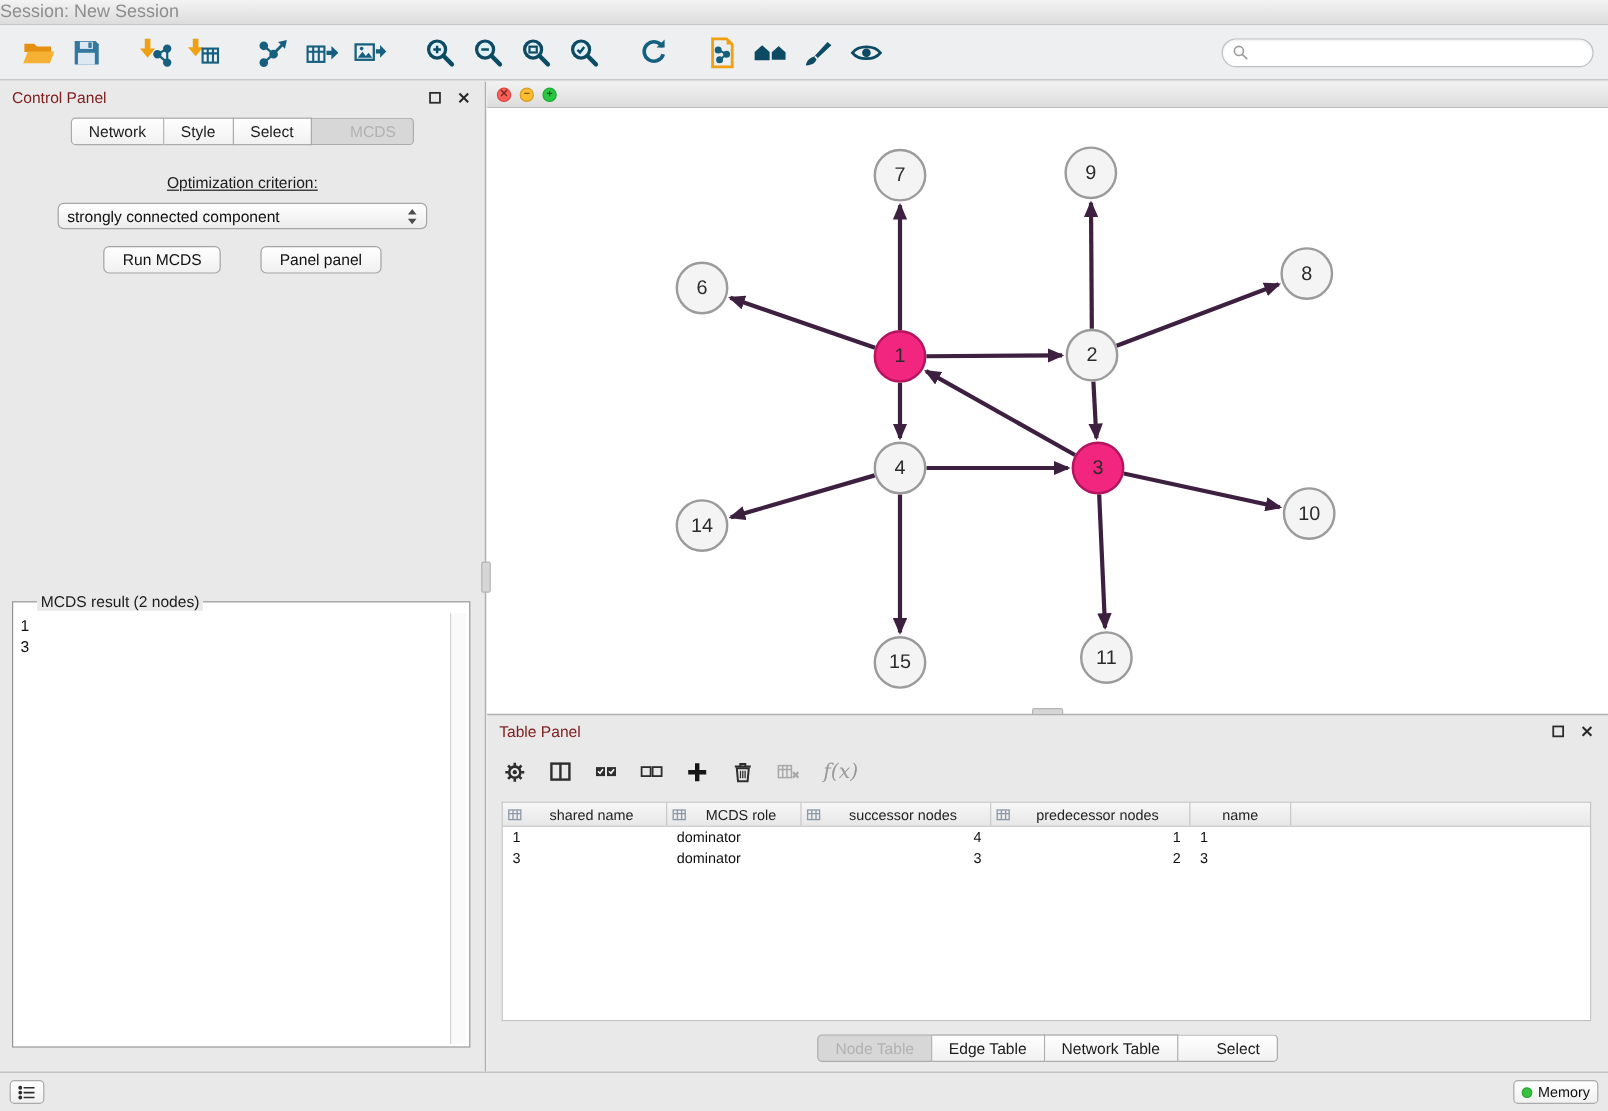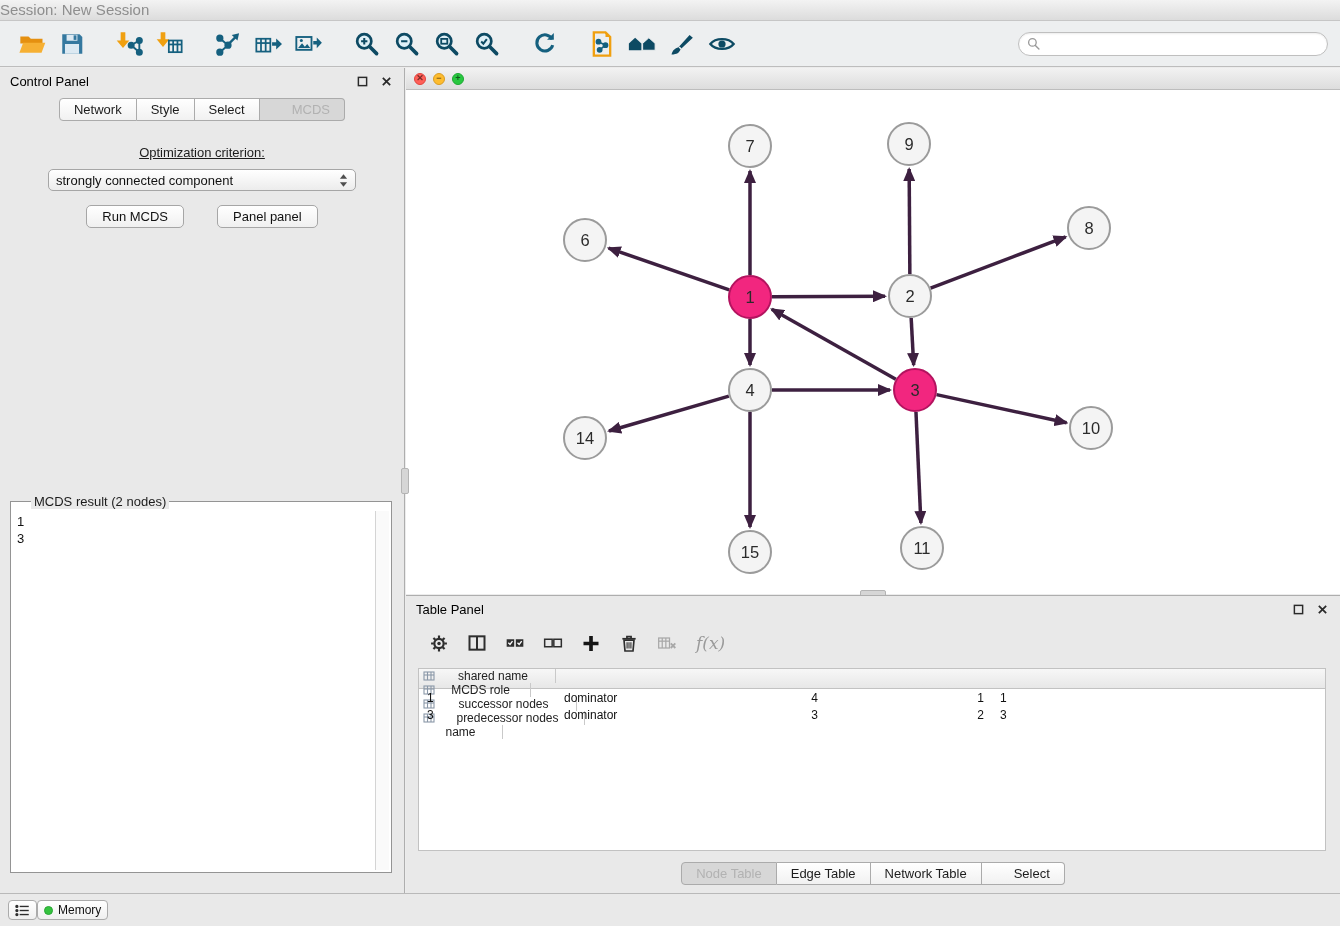--- a/index.html
+++ b/index.html
@@ -10,21 +10,21 @@
   .toolbar{position:absolute;top:21px;left:0;right:0;height:46px;background:#edeff0;border-bottom:1px solid #bdbdbd;display:flex;align-items:center;padding:0 12px;box-sizing:border-box;}
   .tbtn{width:38px;height:38px;border:none;background:transparent;display:flex;align-items:center;justify-content:center;padding:0;margin:0 1px;cursor:default;}
   .tbtn svg{display:block;}
   .tgap{width:18px;flex:0 0 auto;}
   .searchbox{margin-left:auto;width:292px;height:22px;background:#fff;border:1px solid #bfbfbf;border-radius:12px;display:flex;align-items:center;padding:0 8px;box-shadow:inset 0 1px 2px rgba(0,0,0,0.08);}
   .searchbox input{border:none;outline:none;flex:1;font-size:12px;font-family:"Liberation Sans",sans-serif;background:transparent;margin-left:5px;}
   
   .main{position:absolute;top:68px;left:0;right:0;bottom:33px;}
   
   .cpanel{position:absolute;top:0;left:0;width:405px;bottom:0;background:#e9e9e9;border-right:1px solid #aeaeae;box-sizing:border-box;}
-  .panel-head{height:26px;display:flex;align-items:center;padding:0 10px;font-size:13px;color:#000000;}
+  .panel-head{height:26px;display:flex;align-items:center;padding:0 10px;font-size:13px;color:#7f1d1d;}
   .panel-head .ph-title{flex:1;}
   .ph-ico{width:16px;height:16px;display:flex;align-items:center;justify-content:center;margin-left:8px;}
   .seg{display:flex;justify-content:center;margin-top:4px;}
   .seg .tab{padding:3px 14px;font-size:13px;color:#1c1c1c;background:linear-gradient(#ffffff,#f1f1f1);border:1px solid #ababab;border-left:none;cursor:default;}
   .seg .tab:first-child{border-left:1px solid #ababab;border-radius:4px 0 0 4px;}
   .seg .tab:last-child{border-radius:0 4px 4px 0;padding-left:32px;}
   .seg .tab.active{background:#d7d7d7;color:#b2b2b2;}
   .opt-label{text-align:center;font-size:13px;color:#1c1c1c;margin-top:24px;text-decoration:underline;}
   .combo{width:308px;height:22px;margin:9px auto 0;background:linear-gradient(#ffffff,#ececec);border:1px solid #a6a6a6;border-radius:5px;display:flex;align-items:center;padding:0 7px;box-sizing:border-box;font-size:13px;color:#111;}
   .combo .combo-text{flex:1;}
@@ -40,34 +40,34 @@
   .net-title{position:absolute;left:0;right:0;text-align:center;font-size:13px;color:#2a2a2a;pointer-events:none;}
   .tl{width:12px;height:12px;border-radius:50%;margin-right:7px;display:flex;align-items:center;justify-content:center;font-size:9px;font-weight:bold;color:rgba(0,0,0,0.55);line-height:1;cursor:default;}
   .tl.red{background:#ff5f57;border:1px solid #e0443e;box-sizing:border-box;}
   .tl.yel{background:#febc2e;border:1px solid #d89c23;box-sizing:border-box;}
   .tl.grn{background:#28c840;border:1px solid #1ea833;box-sizing:border-box;}
   .net-canvas{position:absolute;top:22px;left:0;right:0;height:504px;background:#ffffff;}
   .vgrip{position:absolute;left:-5px;top:400px;width:6px;height:24px;background:#d6d6d6;border:1px solid #b4b4b4;border-radius:2px;}
   .hgrip{position:absolute;top:522px;left:454px;width:24px;height:6px;background:#d6d6d6;border:1px solid #b4b4b4;border-radius:2px;}
   
   .tpanel{position:absolute;top:527px;left:0;right:0;bottom:0;background:#e9e9e9;border-top:1px solid #aeaeae;box-sizing:border-box;}
-  .tp-toolbar{height:42px;display:flex;align-items:center;padding:0 14px;}
+  .tp-toolbar{height:42px;display:flex;align-items:center;padding:0 4px;}
   .tp-btn{width:32px;height:32px;border:none;background:transparent;display:flex;align-items:center;justify-content:center;margin:0 3px;cursor:default;}
   .fx-label{font-size:17px;font-family:"DejaVu Serif",serif;font-style:italic;color:#9a9a9a;margin-left:10px;}
   .tablebox{position:absolute;left:12px;right:14px;top:72px;bottom:42px;background:#fff;border:1px solid #c2c2c2;overflow:hidden;}
-  .thead{display:flex;height:19px;background:linear-gradient(#f7f7f7,#e7e7e7);border-bottom:1px solid #c2c2c2;flex-direction:column;}
+  .thead{display:flex;height:19px;background:linear-gradient(#f7f7f7,#e7e7e7);border-bottom:1px solid #c2c2c2;}
   .th{display:flex;align-items:center;border-right:1px solid #c9c9c9;font-size:12px;color:#222;padding:0 4px;box-sizing:border-box;}
   .th .th-label{flex:1;text-align:center;}
   .trow{display:flex;height:17px;font-size:12px;color:#111;align-items:center;}
   .td{padding:0 8px;box-sizing:border-box;white-space:nowrap;overflow:hidden;}
   .c0{width:137px;} .c1{width:112px;} .c2{width:158px;} .c3{width:166px;} .c4{width:84px;} .cf{flex:1;border-right:none;}
   .num{text-align:right;}
   .tp-tabs{position:absolute;bottom:8px;left:0;right:0;display:flex;justify-content:center;}
   
-  .statusbar{position:absolute;left:0;right:0;bottom:0;height:33px;background:#e9e9e9;border-top:1px solid #b9b9b9;display:flex;align-items:center;padding:0 8px;box-sizing:border-box;}
+  .statusbar{position:absolute;left:0;right:0;bottom:0;height:33px;background:#e9e9e9;border-top:1px solid #b9b9b9;display:flex;align-items:center;justify-content:space-between;padding:0 8px;box-sizing:border-box;}
   .sb-btn{height:20px;border:1px solid #ababab;border-radius:4px;background:linear-gradient(#ffffff,#f0f0f0);display:flex;align-items:center;padding:0 6px;font-size:12px;color:#111;cursor:default;gap:5px;font-family:"Liberation Sans",sans-serif;}
   .dot{width:9px;height:9px;border-radius:50%;background:#35c33f;border:1px solid #28a534;box-sizing:border-box;}
 </style>
 </head>
 <body>
 
 <div id="app">
 
   <div class="titlebar">
     <span>Session: New Session</span>

